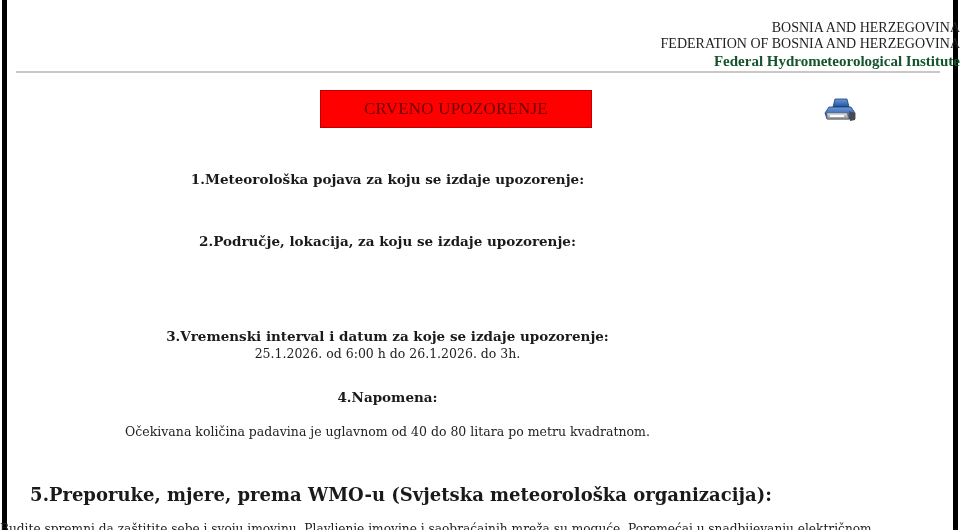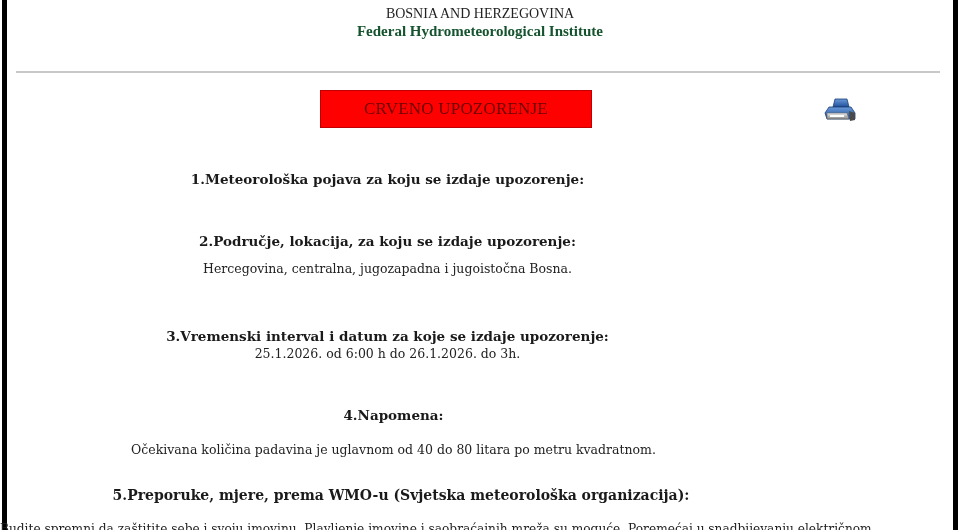--- a/index.html
+++ b/index.html
@@ -21,23 +21,23 @@
       top: 0;
       width: 946px;
       height: 560px;
       border-left: 5px solid #000;
       border-right: 5px solid #000;
       box-sizing: content-box;
     }
     .header {
       position: absolute;
       left: 0;
-      top: 6px;
+      top: 20px;
       width: 960px;
-      text-align: center;
+      text-align: right;
       font-family: "Liberation Serif", serif;
       font-size: 14px;
       line-height: 16px;
       color: #222;
     }
     .header .inst {
       font-weight: bold;
       font-size: 15px;
       line-height: 18px;
       color: #14532d;
@@ -94,33 +94,34 @@
       font-size: 12.5px;
       line-height: 18px;
       color: #222;
     }
     .s1 { top: 170px; }
     .s1 p { margin-top: 10px; }
     .s2 { top: 232px; text-align: center; }
     .s2 p { margin-top: 10px; }
     .s3 { top: 327px; }
     .s3 p { margin-top: 0; }
-    .s4 { top: 406px; padding-left: 6px; }
+    .s4 { top: 388px; }
     .s4 p { margin-top: 17px; }
     .s5 { top: 486px; }
-    .s5 h3 { font-size: 14px; margin-left: 27px; }
+    .s5 h3 { font-size: 18px; margin-left: 27px; }
     .s5 p { margin-top: 16px; white-space: nowrap; font-size: 12.2px; }
   </style>
 </head>
 <body>
 
 <div class="frame"></div>
 
 <div class="header">
   <div>BOSNIA AND HERZEGOVINA</div>
+  <div>FEDERATION OF BOSNIA AND HERZEGOVINA</div>
   <div class="inst">Federal Hydrometeorological Institute</div>
 </div>
 
 <div class="separator"></div>
 
 <div class="warn-box">CRVENO UPOZORENJE</div>
 
 <div class="printer">
   <svg width="34" height="26" viewBox="0 0 34 26">
     <defs>
@@ -140,21 +141,20 @@
     <path d="M26 14 L32 16 L32 23 L27 24 Z" fill="#4a4a4a"></path>
   </svg>
 </div>
 
 <div class="section s1">
   <h3>1.Meteorološka pojava za koju se izdaje upozorenje:</h3>
 </div>
 
 <div class="section s2">
   <h3>2.Područje, lokacija, za koju se izdaje upozorenje:</h3>
-  <p>Hercegovina, centralna, jugozapadna i jugoistočna Bosna.</p>
 </div>
 
 <div class="section s3">
   <h3>3.Vremenski interval i datum za koje se izdaje upozorenje:</h3>
   <p>25.1.2026. od 6:00 h do 26.1.2026. do 3h.</p>
 </div>
 
 <div class="section s4">
   <h3>4.Napomena:</h3>
   <p>Očekivana količina padavina je uglavnom od 40 do 80 litara po metru kvadratnom.</p>

